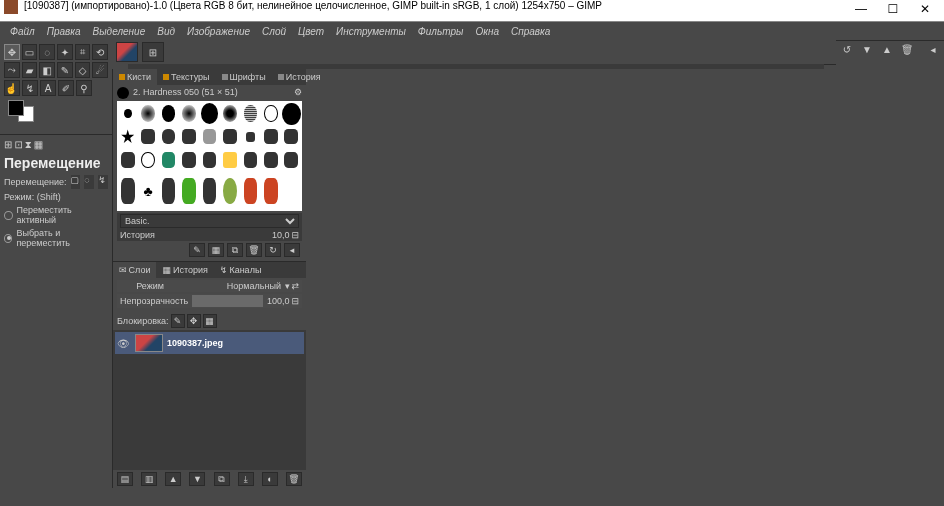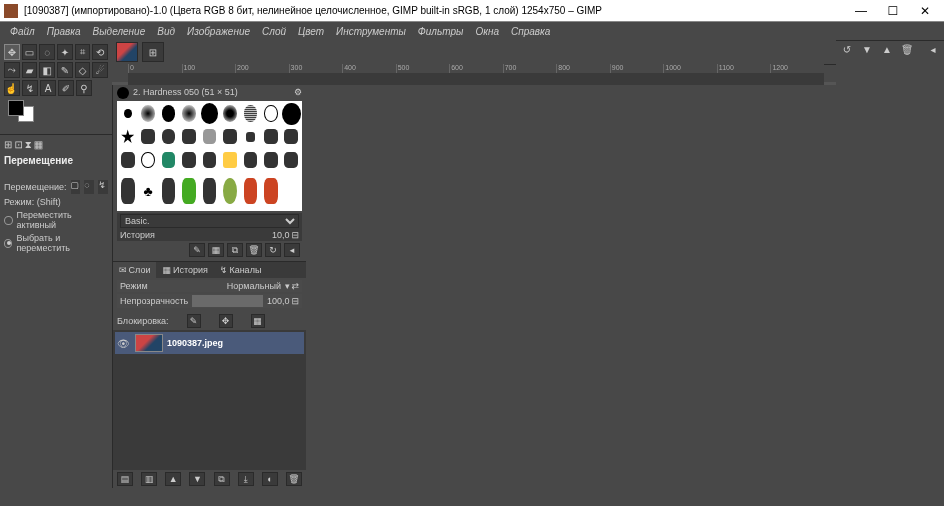--- a/index.html
+++ b/index.html
@@ -1,17 +1,17 @@
 <!DOCTYPE html>
 <html><head>
 <meta charset="utf-8">
 <style>
 * { margin: 0; padding: 0; box-sizing: border-box; font-family: "Segoe UI", Tahoma, sans-serif; }
 body { background: #484848; color: #ccc; font-size: 10px; overflow: hidden; width: 944px; height: 506px; }
-.titlebar { height: 22px; background: #fff; color: #000; display: flex; align-items: center; padding: 0 4px; border-bottom: 1px solid #888; }
+.titlebar { height: 22px; background: #fff; color: #000; display: flex; padding: 0 4px; border-bottom: 1px solid #888; }
 .titlebar .icon { width: 14px; height: 14px; background: #8b4a2a; margin-right: 6px; }
 .titlebar .title { flex: 1; font-size: 10px; white-space: nowrap; overflow: hidden; }
 .titlebar .winbtns { display: flex; gap: 2px; }
 .titlebar .winbtn { width: 30px; height: 18px; display: flex; align-items: center; justify-content: center; font-size: 12px; cursor: pointer; }
 
 .menubar { height: 18px; background: #484848; display: flex; align-items: center; padding: 0 4px; font-size: 10px; }
 .menubar span { padding: 2px 6px; cursor: pointer; font-style: italic; }
 
 .main { display: flex; height: calc(100% - 40px - 18px); }
 
@@ -19,21 +19,21 @@
 .toolbox { padding: 4px; }
 .tool-row { display: flex; gap: 2px; margin-bottom: 2px; }
 .tool { width: 16px; height: 16px; background: #3a3a3a; display: flex; align-items: center; justify-content: center; font-size: 10px; cursor: pointer; border: 1px solid #2a2a2a; }
 .tool.active { background: #5a5a5a; border-color: #888; }
 .color-swatches { display: flex; gap: 2px; margin-top: 4px; padding: 0 4px; position: relative; height: 24px; }
 .swatch { width: 16px; height: 16px; border: 1px solid #888; position: absolute; }
 .swatch.fg { background: #000; top: 0; left: 4px; z-index: 2; }
 .swatch.bg { background: #fff; top: 6px; left: 14px; z-index: 1; }
 
 .tool-options { padding: 4px; border-top: 1px solid #2a2a2a; margin-top: 6px; }
-.tool-options h4 { font-size: 10px; font-weight: bold; margin-bottom: 14px; color: #eee; }
+.tool-options h4 { font-size: 14px; font-weight: bold; margin-bottom: 4px; color: #eee; }
 .opt-row { display: flex; align-items: center; gap: 4px; margin-bottom: 3px; font-size: 9px; }
 .opt-row .mini { width: 14px; height: 14px; background: #3a3a3a; display: inline-block; }
 .radio { width: 9px; height: 9px; border: 1px solid #999; border-radius: 50%; display: inline-block; position: relative; }
 .radio.checked::after { content: ""; width: 4px; height: 4px; background: #ccc; border-radius: 50%; position: absolute; top: 1.5px; left: 1.5px; }
 
 .center { flex: 1; display: flex; flex-direction: column; background: #484848; }
 .doc-tabs { height: 24px; display: flex; gap: 4px; padding: 2px 4px; }
 .doc-tab { width: 22px; height: 20px; background: #3a3a3a; display: flex; align-items: center; justify-content: center; border: 1px solid #2a2a2a; }
 .doc-tab.thumb { background: linear-gradient(135deg, #c44 40%, #246 60%); }
 
@@ -66,24 +66,24 @@
 
 .spacing-row { display: flex; align-items: center; background: #3a3a3a; padding: 1px 3px; font-size: 9px; }
 .spacing-row .val { margin-left: auto; }
 .btn-row { display: flex; justify-content: flex-end; gap: 3px; padding: 2px; }
 .mini-btn { width: 16px; height: 14px; background: #3a3a3a; border: 1px solid #2a2a2a; display: flex; align-items: center; justify-content: center; font-size: 9px; cursor: pointer; }
 
 .layer-dock { border-top: 1px solid #2a2a2a; }
 .layer-dock .dock-tabs { font-size: 9px; }
 .layer-opts { padding: 2px 4px; font-size: 9px; }
 .layer-opts .row { display: flex; align-items: center; margin-bottom: 2px; background: #4a4a4a; padding: 1px 3px; }
-.layer-opts .row .lbl { min-width: 60px; }
+.layer-opts .row .lbl { min-width: 60px; text-align: center; }
 .layer-opts .row .val { margin-left: auto; }
 .opacity-bar { height: 12px; background: linear-gradient(90deg, #6a6a6a 0%, #6a6a6a 100%); flex: 1; margin: 0 4px; position: relative; }
-.lock-row { display: flex; gap: 18px; padding: 2px 4px; align-items: center; font-size: 9px; }
+.lock-row { display: flex; gap: 2px; padding: 2px 4px; align-items: center; font-size: 9px; }
 .lock-row .mini-btn { width: 14px; height: 14px; }
 
 .layer-list { flex: 1; padding: 2px; background: #3a3a3a; min-height: 140px; }
 .layer-item { display: flex; align-items: center; gap: 4px; padding: 2px; background: #4a5a7a; }
 .layer-item .eye { width: 14px; font-size: 10px; }
 .layer-item .thumb { width: 28px; height: 18px; background: linear-gradient(135deg, #c44 40%, #246 60%); border: 1px solid #888; }
 .layer-item .name { font-size: 9px; font-weight: bold; color: #fff; }
 
 .bottom-bar { height: 18px; background: #484848; border-top: 1px solid #2a2a2a; display: flex; align-items: center; padding: 0 4px; gap: 6px; font-size: 10px; }
 .bottom-bar .sp { flex: 1; }
@@ -208,20 +208,38 @@
     <div class="status-bar">
       <span>px</span>
       <span style="color:#888">▾</span>
       <span class="zoom">100 %</span>
       <span style="color:#888">▾</span>
       <span class="info">1090387.jpeg (8,0 МБ)</span>
     </div>
   </div>
 
   <div class="right-panel">
+    <div class="dock-tabs">
+      <div class="dock-tab active">
+            <span class="dot"></span>
+            <span>Кисти</span>
+          </div>
+      <div class="dock-tab">
+            <span class="dot" style="background:#c80"></span>
+            <span>Текстуры</span>
+          </div>
+      <div class="dock-tab">
+            <span class="dot" style="background:#888"></span>
+            <span>Шрифты</span>
+          </div>
+      <div class="dock-tab">
+            <span class="dot" style="background:#888"></span>
+            <span>История</span>
+          </div>
+    </div>
     <div class="brush-panel">
       <div class="brush-header">
         <span style="width:12px;height:12px;background:#000;border-radius:50%;display:inline-block"></span>
         <span>2. Hardness 050 (51 × 51)</span>
         <span style="margin-left:auto">⚙</span>
       </div>
       <div class="brush-grid">
         <div class="brush-cell">
               <div class="shape" style="width:40%;height:40%"></div>
             </div>

